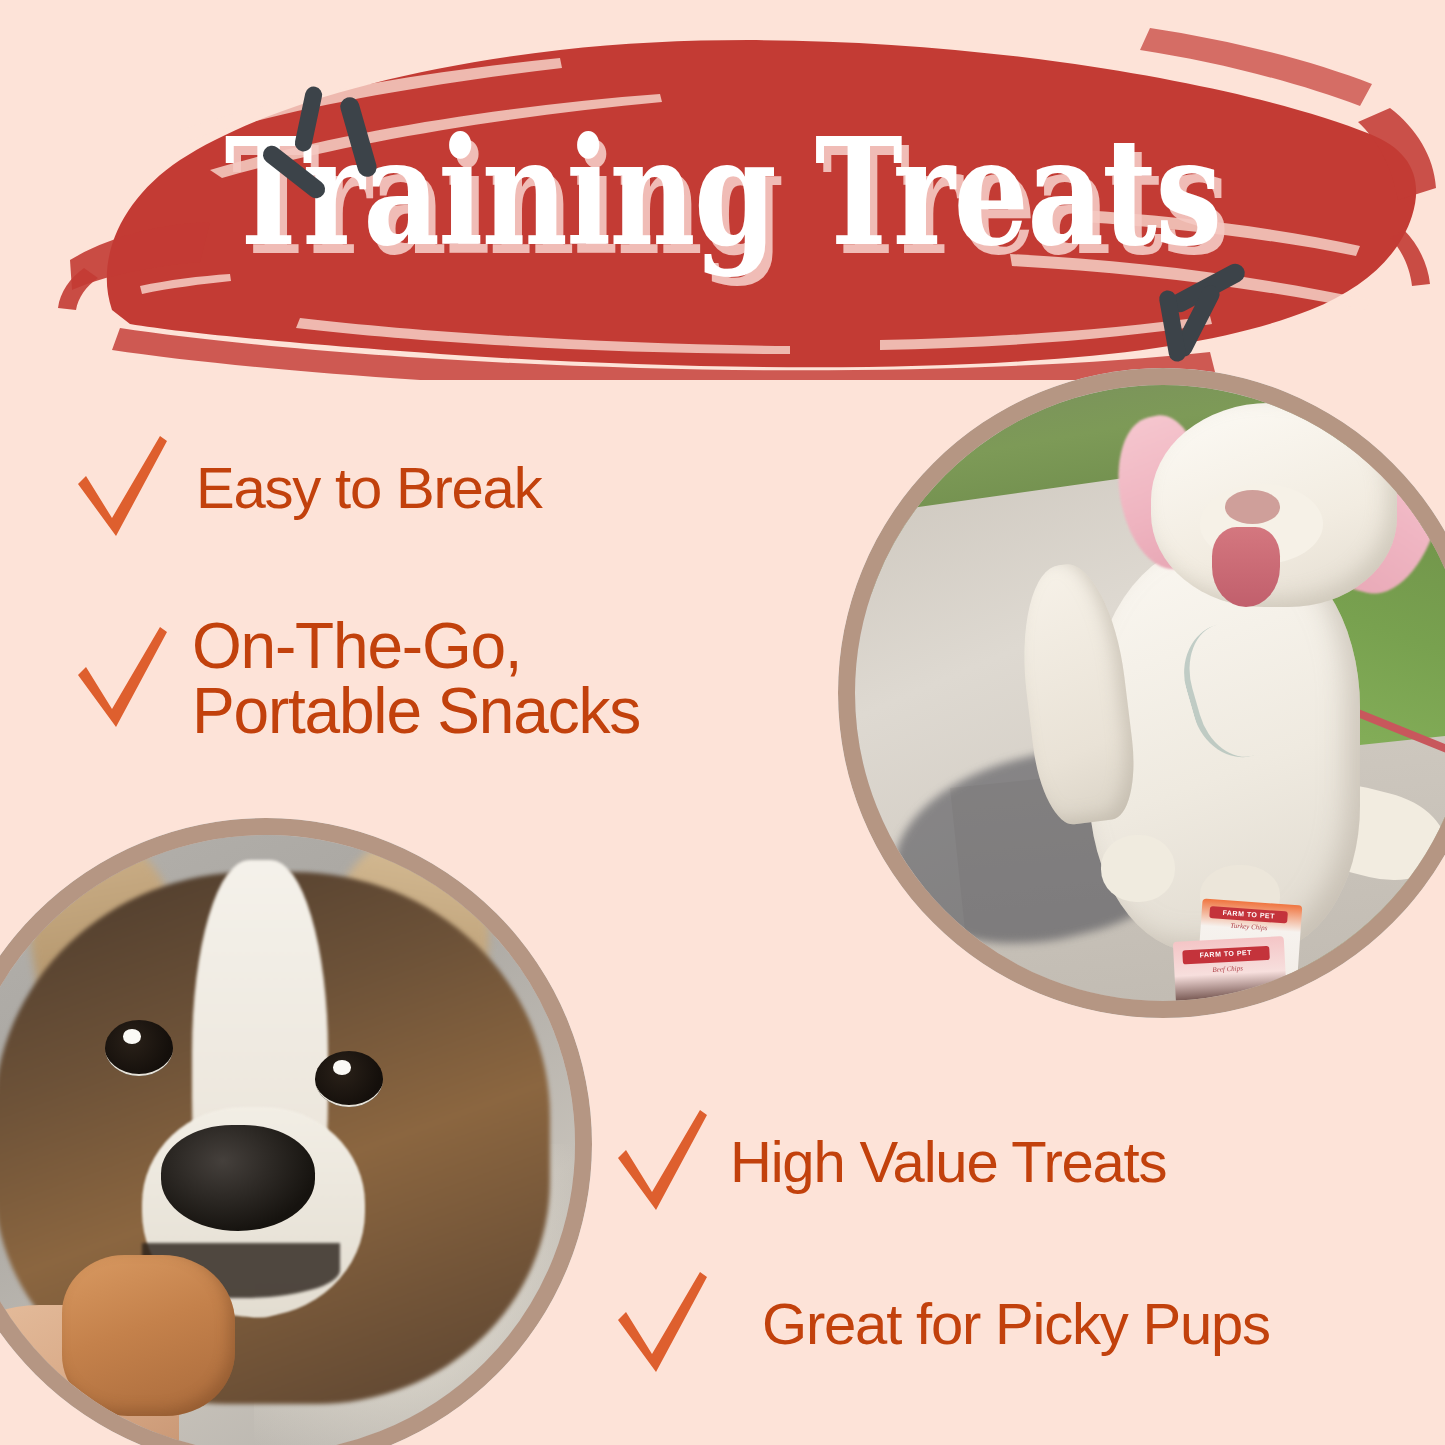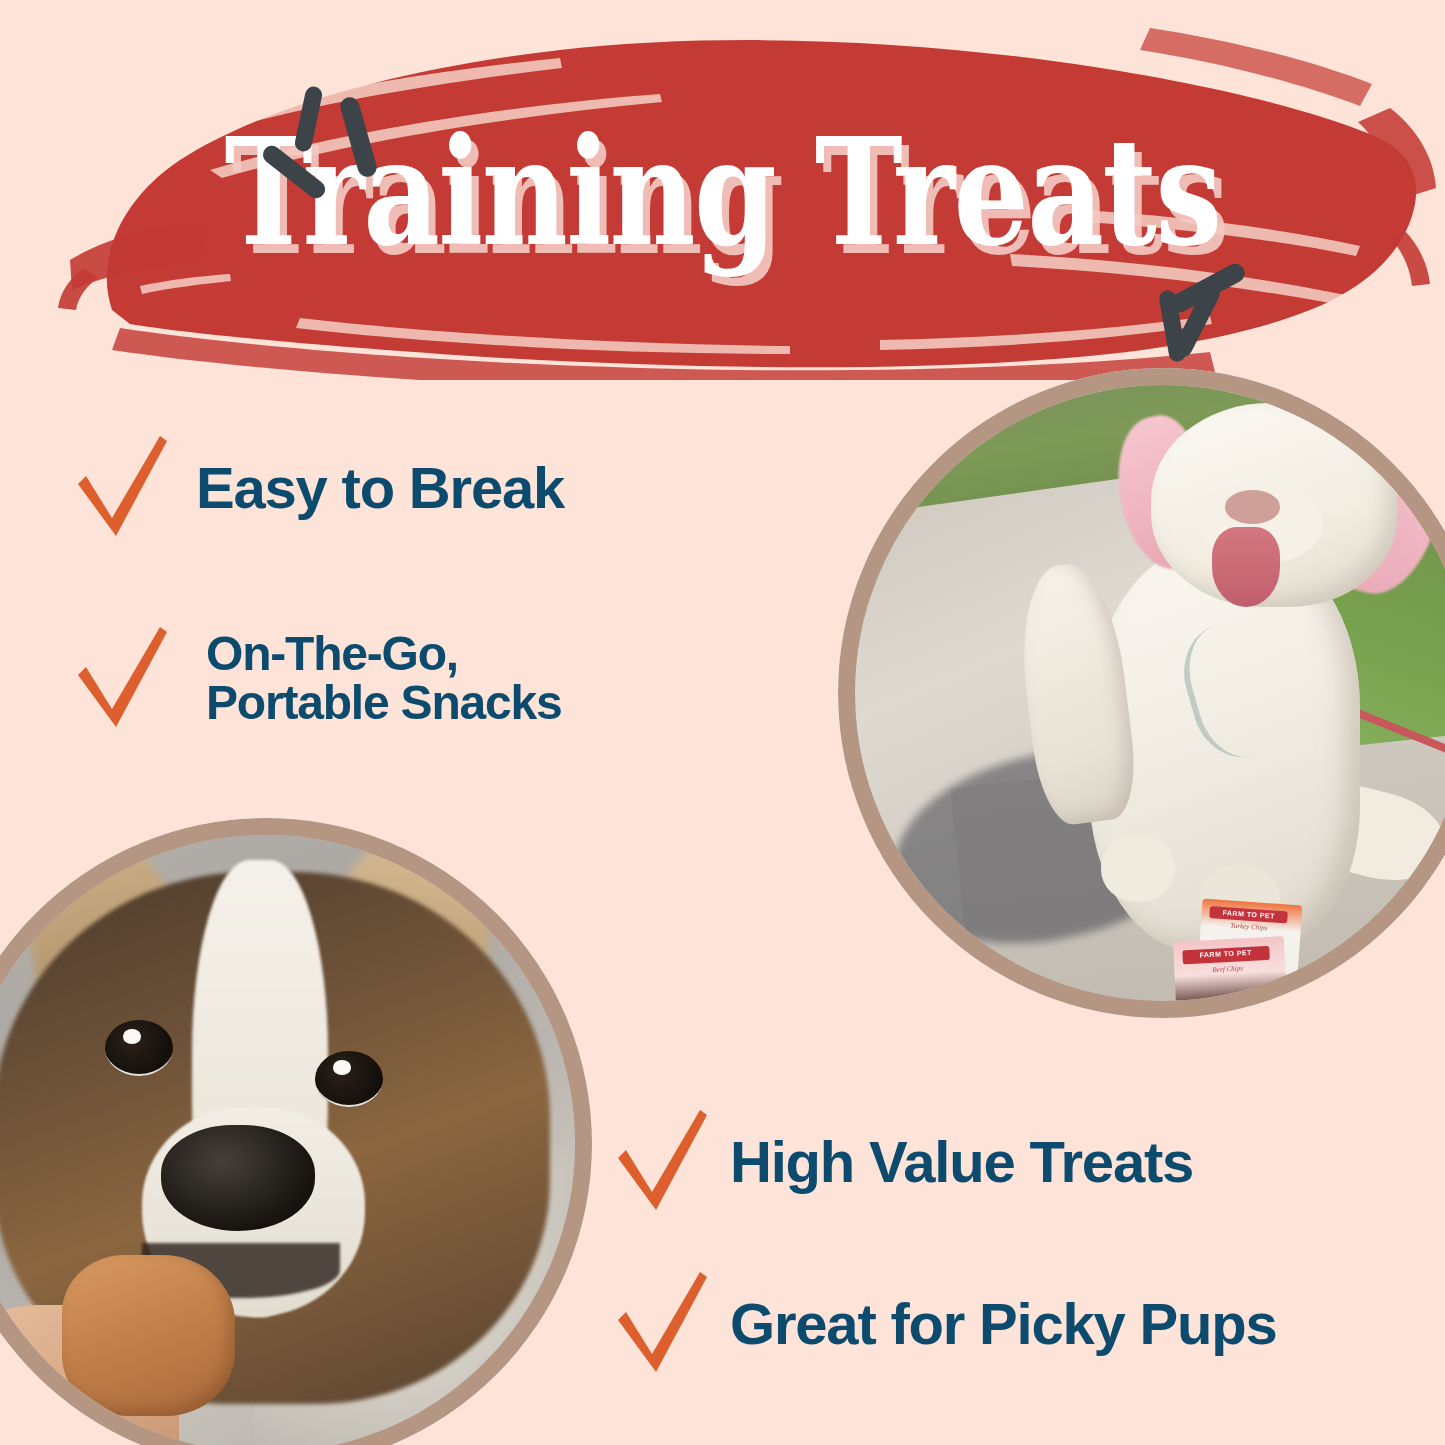--- a/index.html
+++ b/index.html
@@ -320,38 +320,38 @@
   .check {
     flex: 0 0 auto;
     width: 96px;
     height: 112px;
     position: relative;
   }
   .check svg { display: block; width: 100%; height: 100%; }
 
   .bullet-text {
     font-family: "Liberation Sans", sans-serif;
-    font-weight: bold;
-    color: #0c4a6e;
+    font-weight: normal;
+    color: #c2410c;
     line-height: 1.02;
     letter-spacing: -1.2px;
     white-space: pre-line;
   }
 
   #bullet-easy     { left: 72px;  top: 432px; }
   #bullet-easy .bullet-text   { font-size: 58px; margin-left: 28px; }
 
   #bullet-portable { left: 72px;  top: 604px; }
   #bullet-portable .check { height: 150px; }
-  #bullet-portable .bullet-text { font-size: 48px; margin-left: 38px; }
+  #bullet-portable .bullet-text { font-size: 64px; margin-left: 24px; }
 
   #bullet-reward   { left: 612px; top: 1106px; }
   #bullet-reward .bullet-text { font-size: 58px; margin-left: 22px; }
 
-  #bullet-picky    { left: 612px; top: 1268px; }
+  #bullet-picky    { left: 612px; top: 1268px; gap: 32px; }
   #bullet-picky .bullet-text  { font-size: 58px; margin-left: 22px; }
 </style>
 </head>
 <body>
 
 <div id="poster">
 
   <div class="banner-wrap">
     <svg viewBox="0 0 1445 370" preserveAspectRatio="none" aria-hidden="true">
       <g fill="#C33B34">

